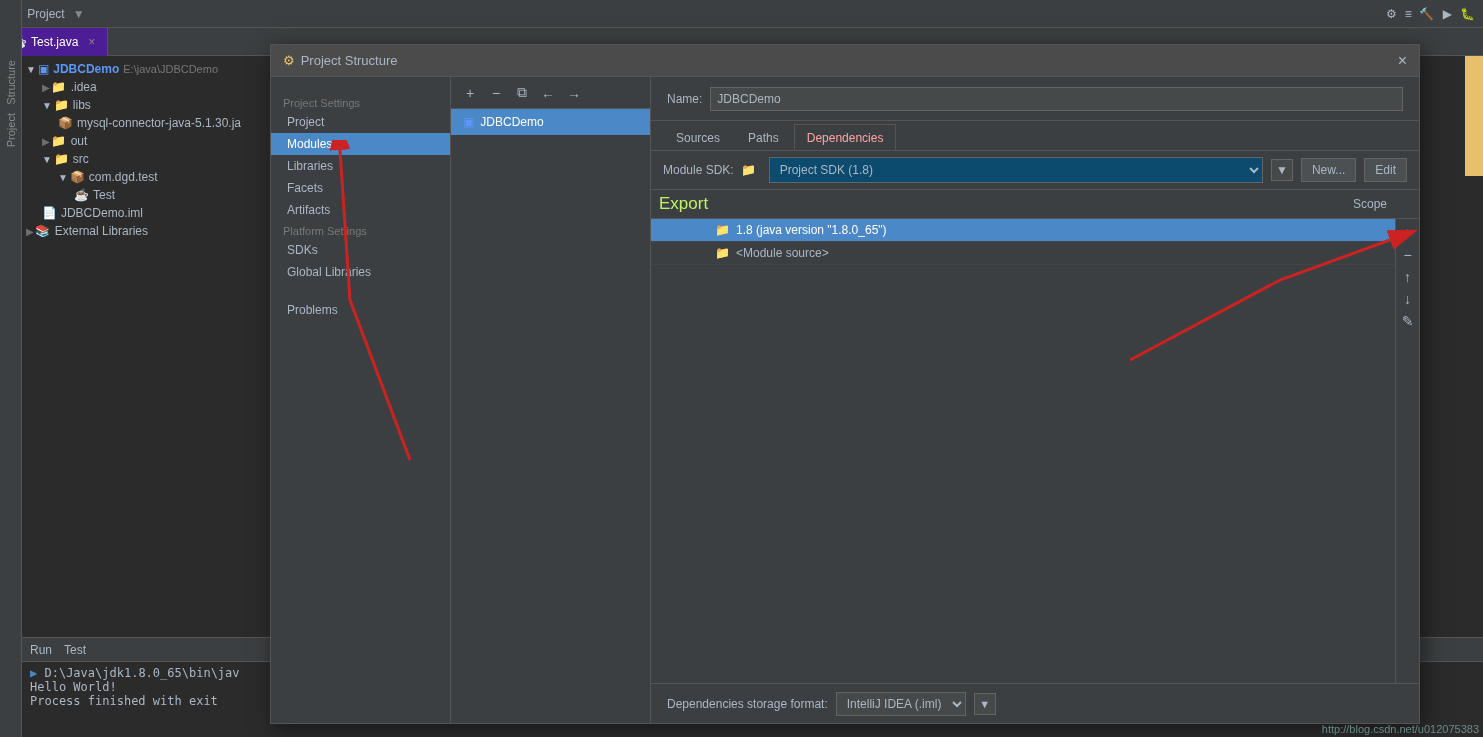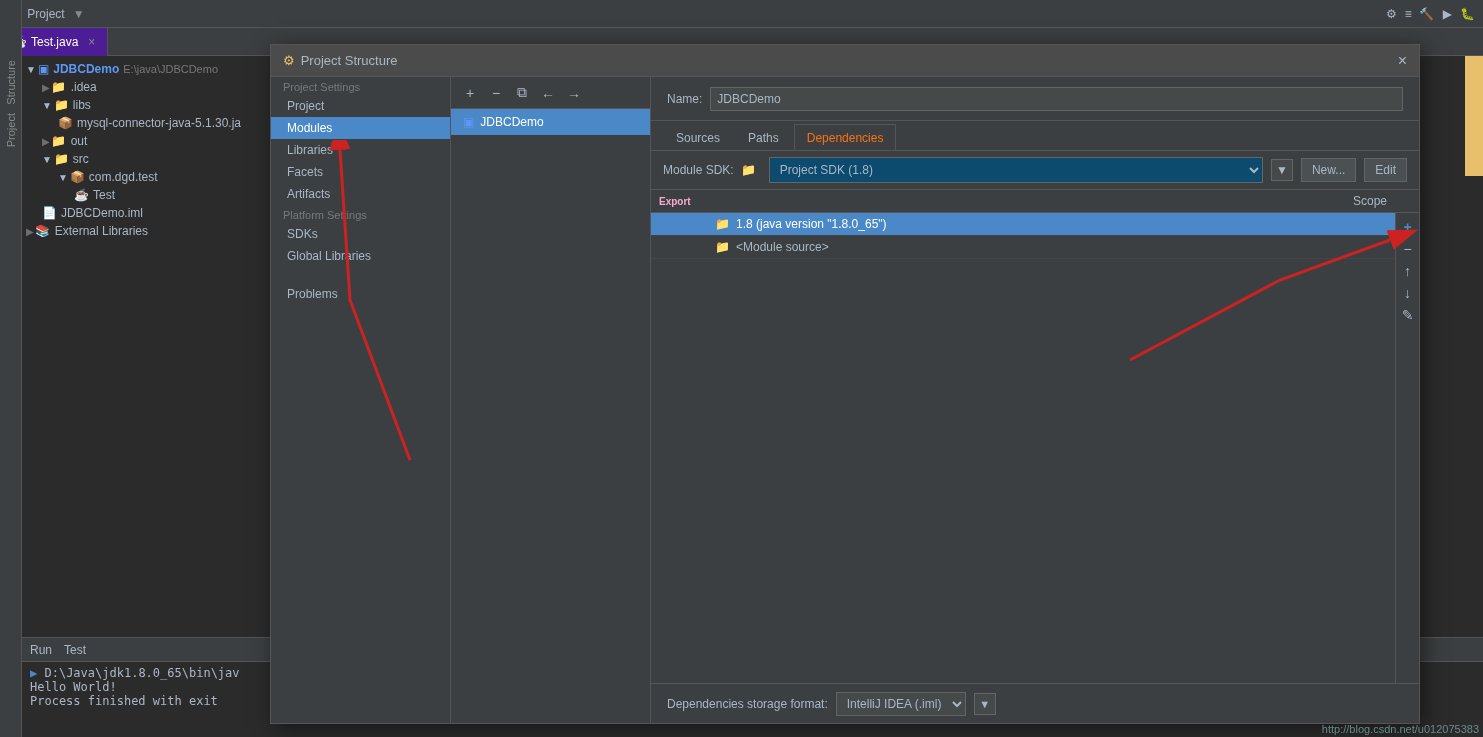--- a/index.html
+++ b/index.html
@@ -228,21 +228,21 @@
       display: flex;
       flex: 1;
       overflow: hidden;
     }
 
     
     .dialog-left {
       width: 180px;
       background: #3c3f41;
       border-right: 1px solid #555;
-      padding: 0 0;
+      padding: 16px 0;
       flex-shrink: 0;
     }
     .dialog-section-label {
       font-size: 11px;
       color: #787878;
       padding: 4px 12px 2px;
       text-transform: none;
     }
     .dialog-nav-item {
       padding: 4px 16px;
@@ -343,21 +343,21 @@
       border-top: 1px solid transparent;
       border-left: 1px solid transparent;
       border-right: 1px solid transparent;
       background: transparent;
     }
     .d-tab.active {
       background: #3c3f41;
       border-top: 1px solid #555;
       border-left: 1px solid #555;
       border-right: 1px solid #555;
-      color: #f97316;
+      color: #fca5a5;
     }
 
     
     .sdk-row {
       display: flex;
       align-items: center;
       padding: 6px 12px;
       gap: 8px;
       border-bottom: 1px solid #555;
       flex-shrink: 0;
@@ -396,21 +396,21 @@
 
     
     .dep-table-header {
       display: flex;
       align-items: center;
       padding: 4px 8px;
       border-bottom: 1px solid #555;
       background: #3c3f41;
       flex-shrink: 0;
     }
-    .dep-col-export { width: 80px; font-size: 10px; color: #f9a8d4; font-weight: bold; }
+    .dep-col-export { width: 80px; font-size: 17px; color: #bef264; }
     .dep-col-name { flex: 1; font-size: 12px; color: #a9b7c6; }
     .dep-col-scope { width: 100px; font-size: 12px; color: #a9b7c6; text-align: right; padding-right: 24px; }
 
     .dep-table-body {
       flex: 1;
       overflow-y: auto;
       position: relative;
     }
     .dep-row {
       display: flex;

